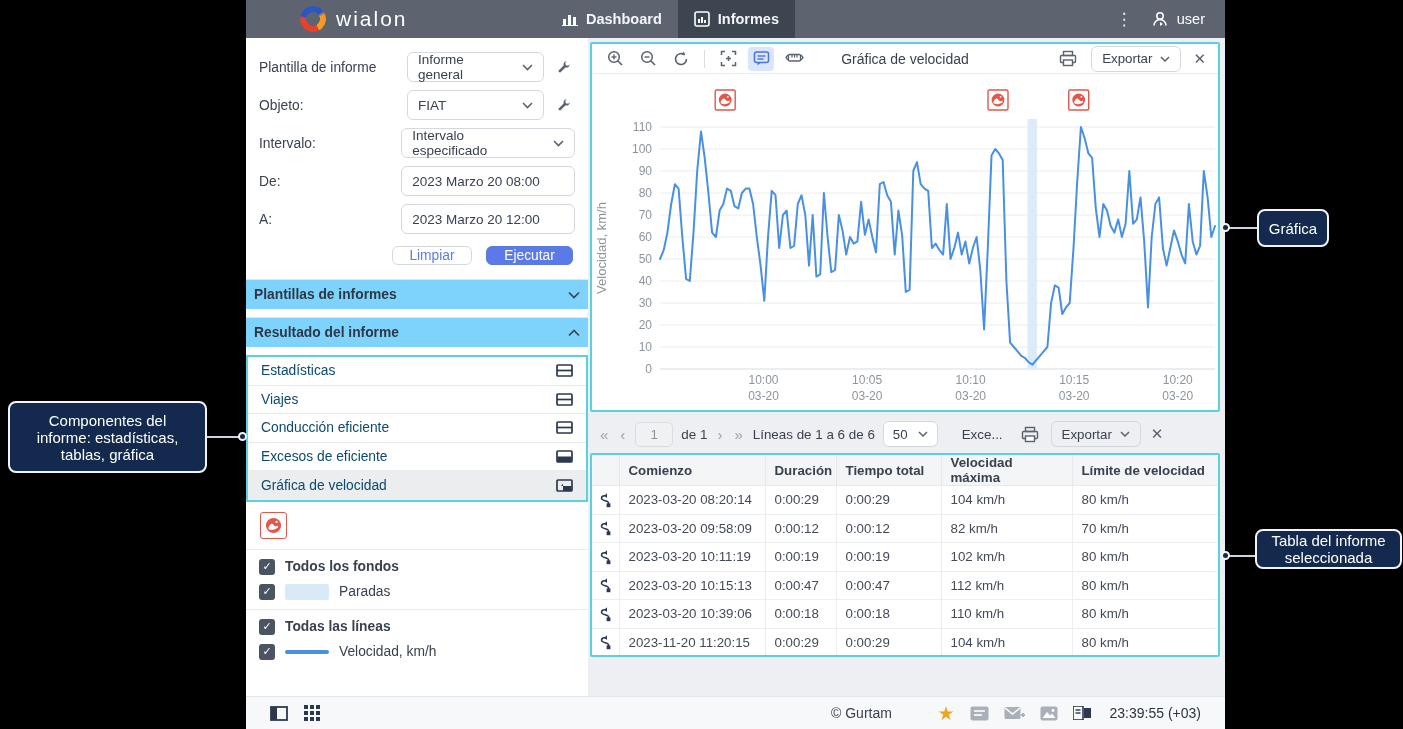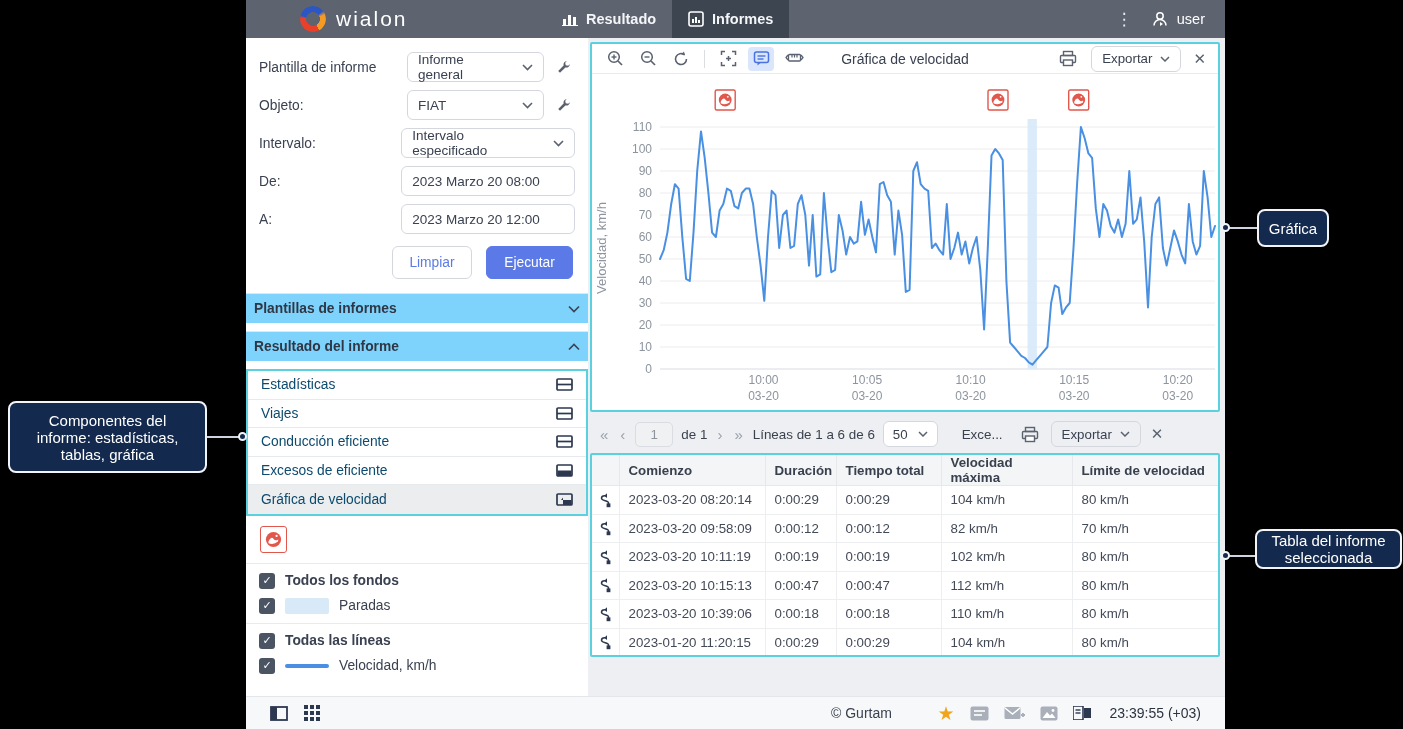--- a/index.html
+++ b/index.html
@@ -37,21 +37,21 @@
              padding:0 10px; position:relative; }
   .select { justify-content:space-between; gap:24px; cursor:pointer; }
   .sel-sm { width:137px; } .sel-lg { width:180px; } .inp { width:180px; }
   .wrench { margin-left:12px; cursor:pointer; display:flex; }
   .segmented { display:flex; border:1px solid #d4d8de; border-radius:6px; height:28px;
                margin:12px 0 12px 0; overflow:hidden; }
   .seg-btn { flex:1; display:flex; align-items:center; justify-content:center; font-size:13.5px;
              color:#3c4452; border-right:1px solid #e3e6ea; cursor:pointer; background:#fff; }
   .seg-btn:last-child { border-right:none; }
   .btn-row { display:flex; justify-content:flex-end; gap:14px; margin:12px 2px 14px 0; }
-  .btn { height:33px; border-radius:6px; font-size:13.8px; display:flex; align-items:center;
+  .btn { height:19px; border-radius:6px; font-size:13.8px; display:flex; align-items:center;
          justify-content:center; cursor:pointer; }
   .btn-ghost { width:80px; border:1px solid #d4d8de; color:#5b7ae8; background:#fff; }
   .btn-primary { width:87px; background:#5b7ae8; color:#fff; border:1px solid #5b7ae8; }
 
   .accordion { margin:8px -13px; border-top:1px solid #e4e7ea; height:30px; display:flex;
                align-items:center; justify-content:space-between; padding:0 8px;
                font-size:13.8px; font-weight:bold; color:#2f3746; cursor:pointer; background:#7dd3fc; }
   .components { margin:0 -13px; border:2px solid #5bd0de; border-left-width:2px; }
   .comp-row { height:28.6px; display:flex; align-items:center; justify-content:space-between;
               padding:0 13px; border-bottom:1px solid #e7eaed; font-size:13.8px; color:#0c4a6e;
@@ -141,21 +141,21 @@
         <span class="logo-text">wialon</span>
       </div>
       <div class="nav-tabs">
         <div class="nav-tab">
           <svg class="icon" width="16" height="14" viewBox="0 0 16 14">
             <rect x="1" y="7" width="3" height="6" fill="#fff"></rect>
               <rect x="6" y="3" width="3" height="10" fill="#fff"></rect>
               <rect x="11" y="5" width="3" height="8" fill="#fff"></rect>
               <rect x="0" y="13" width="16" height="1" fill="#fff"></rect>
           </svg>
-          <span>Resultado</span>
+          <span>Dashboard</span>
         </div>
         <div class="nav-tab active">
           <svg class="icon" width="16" height="16" viewBox="0 0 16 16">
             <rect x="1" y="1" width="14" height="14" rx="2" fill="none" stroke="#fff" stroke-width="1.6"></rect>
             <rect x="4" y="8" width="2" height="4" fill="#fff"></rect>
               <rect x="7" y="6" width="2" height="6" fill="#fff"></rect>
               <rect x="10" y="9" width="2" height="3" fill="#fff"></rect>
           </svg>
           <span>Informes</span>
         </div>
@@ -571,21 +571,21 @@
   </tr>
 
   <tr>
     <td>
       <svg width="15" height="16" viewBox="0 0 15 16" style="display:inline-block;vertical-align:middle;">
         <path d="M10.5 12 v-1.2 c0-2.6 -7-1.6 -7-4.6 c0-1.7 1.6-2.4 3.2-2.4 h2" fill="none" stroke="#2c3850" stroke-width="1.5"></path>
         <path d="M8.2 1.3 L11 3.7 L8.2 6.1 Z" fill="#2c3850" transform="rotate(180 8.6 3.7)"></path>
         <rect x="8.6" y="11.4" width="3.8" height="3.8" fill="#2c3850"></rect>
       </svg>
     </td>
-    <td class="link">2023-01-20 11:20:15</td>
+    <td class="link">2023-11-20 11:20:15</td>
     <td>0:00:29</td>
     <td>0:00:29</td>
     <td>104 km/h</td>
     <td>80 km/h</td>
   </tr>
 </tbody>
         </table>
       </div>
     </div>
 

